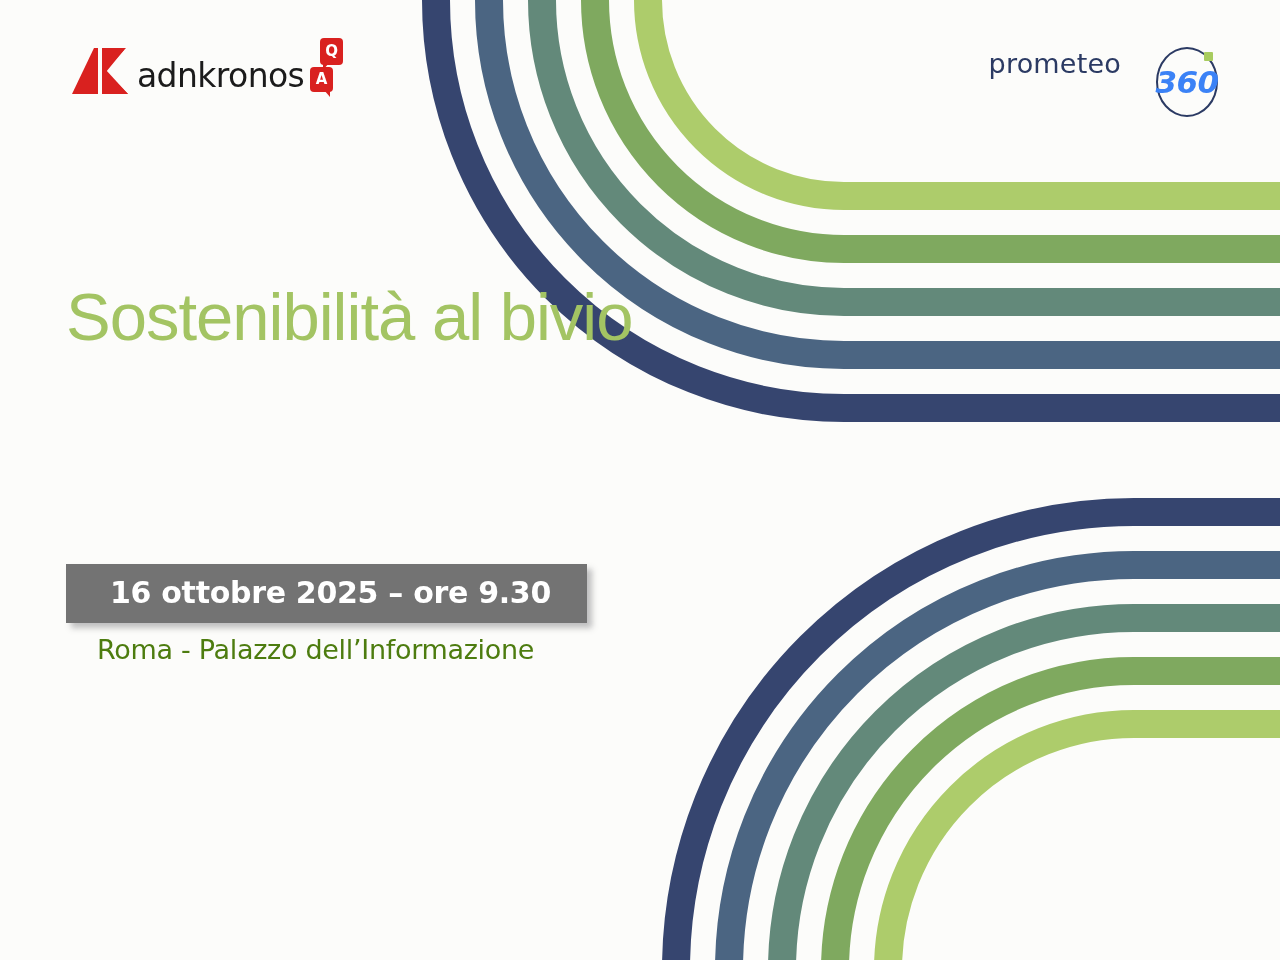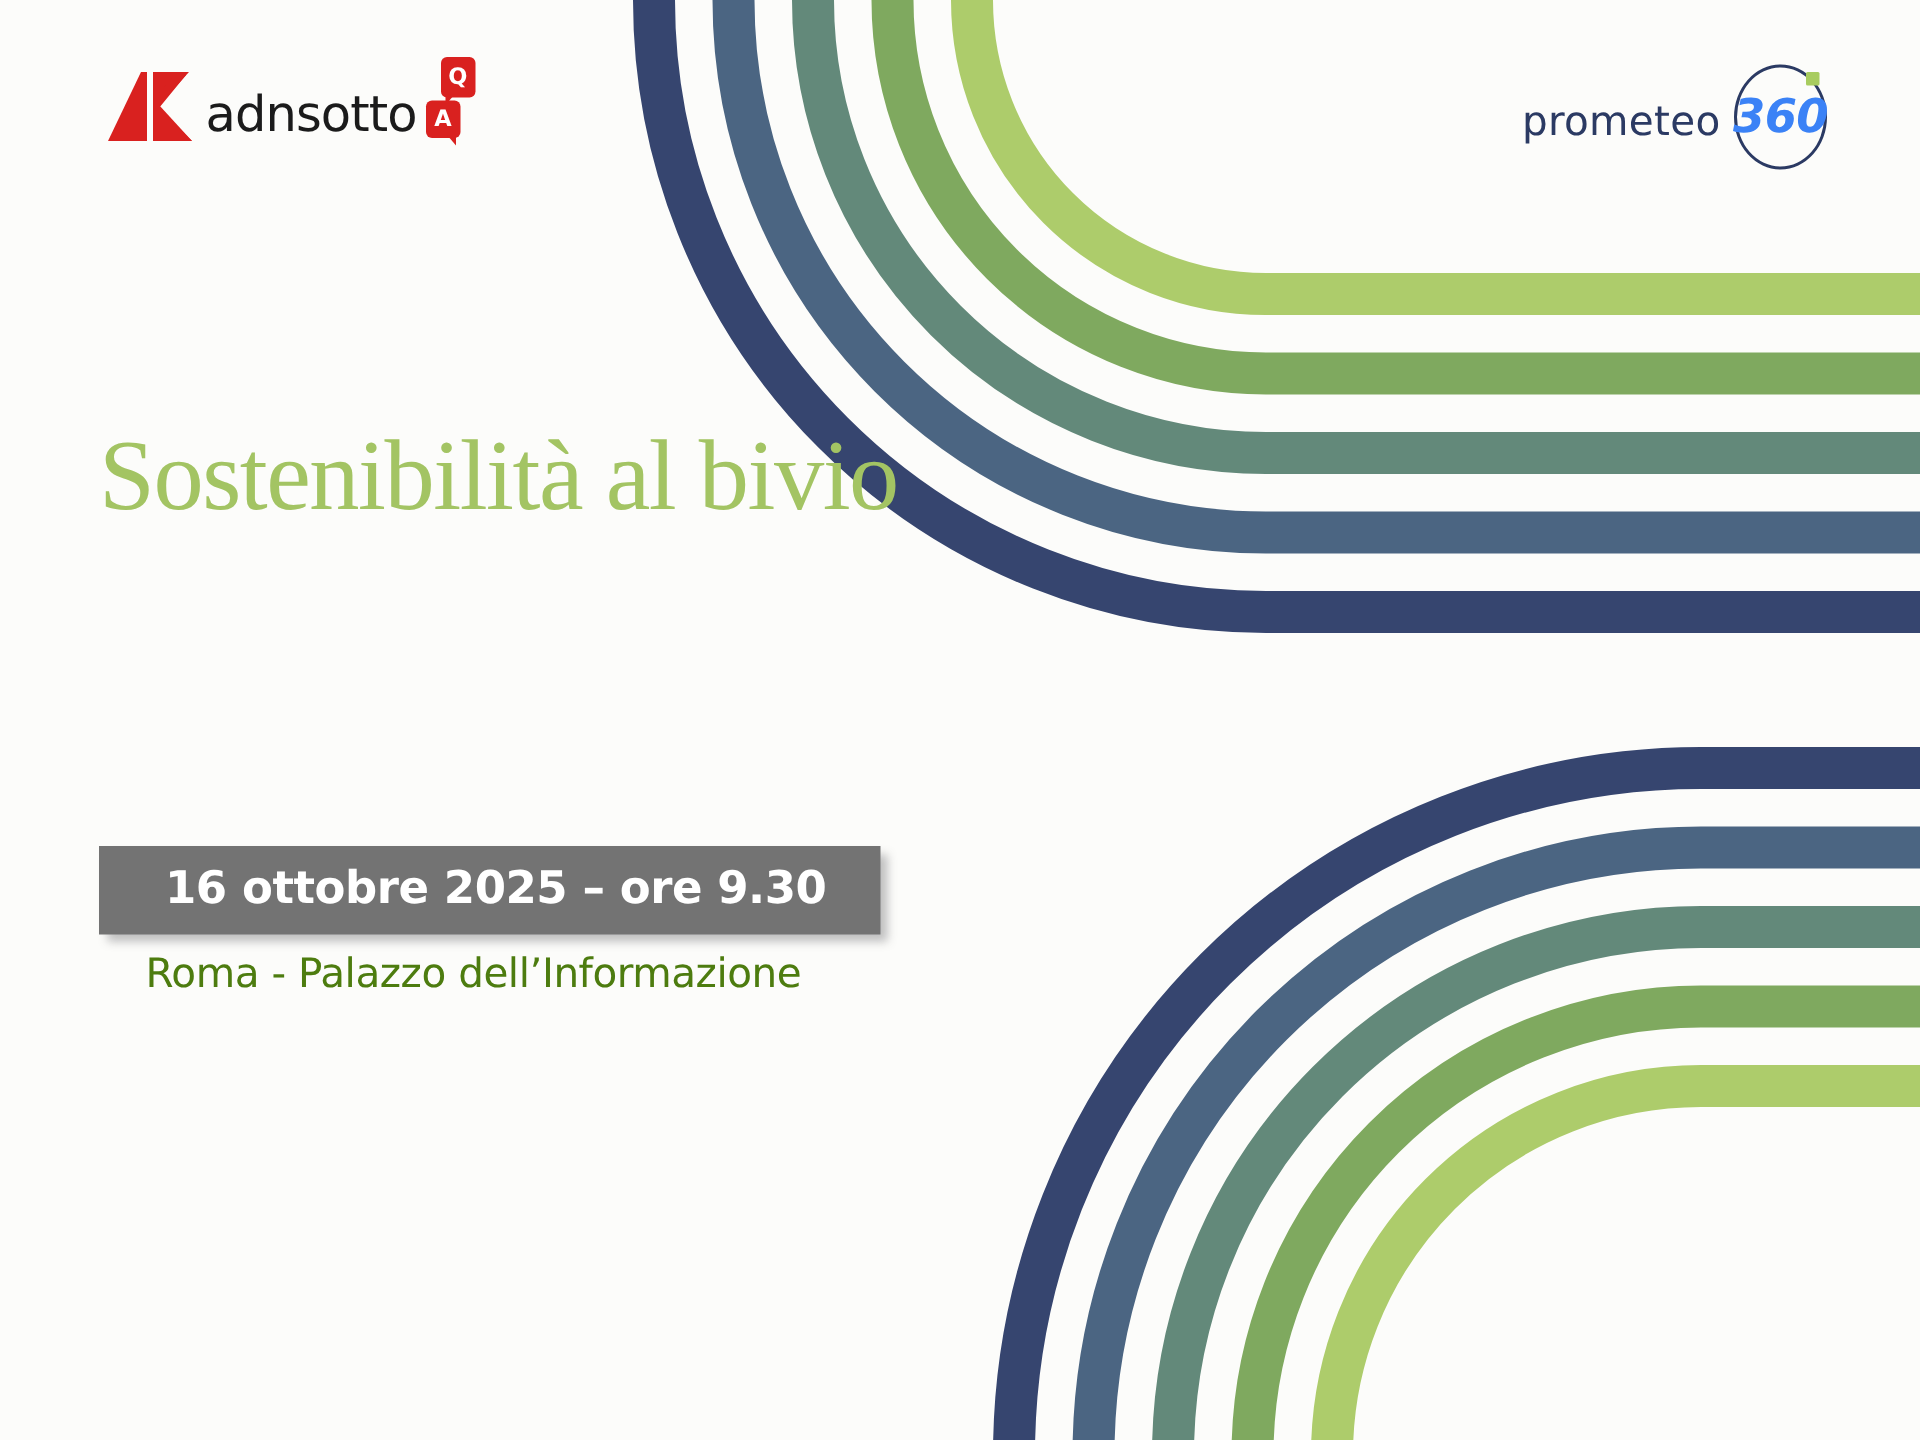--- a/index.html
+++ b/index.html
@@ -93,22 +93,23 @@
     justify-content: center;
     line-height: 1;
   }
 
   
   #prometeo-logo {
     position: absolute;
     right: 62px;
     top: 47px;
     display: flex;
-    align-items: center;
+    align-items: flex-start;
     height: 62px;
+    gap: 26px;
   }
   #prometeo-logo .pm-word {
     font-family: "DejaVu Sans", sans-serif;
     font-size: 27px;
     font-weight: 400;
     letter-spacing: 0.2px;
     color: #2b3a63;
     line-height: 1;
     position: relative;
     top: 3px;
@@ -149,21 +150,21 @@
   }
 
   
   #headline-block {
     position: absolute;
     left: 66px;
     top: 283px;
     width: 640px;
   }
   #event-title {
-    font-family: Liberation Serif, serif;
+    font-family: Liberation Sans, sans-serif;
     font-size: 67px;
     font-weight: 400;
     letter-spacing: -1px;
     color: #a3c463;
     line-height: 1.02;
     margin: 0 0 14px 0;
     white-space: nowrap;
   }
   #event-subtitle {
     font-family: "DejaVu Sans", sans-serif;
@@ -230,21 +231,21 @@
 
   <div id="adnkronos-logo">
     <svg class="ak-mark" width="56" height="46" viewBox="0 0 56 46" xmlns="http://www.w3.org/2000/svg">
       <polygon points="22,0 26,0 26,46 0,46" fill="#d9211f"></polygon>
       <polygon points="30,0 34,0 34,46 56,46 34,24 52,2 46,0" fill="#d9211f"></polygon>
       <polygon points="30,0 30,46 30,46" fill="#d9211f"></polygon>
       <polygon points="30,0 34,0 34,46 30,46" fill="#d9211f"></polygon>
       <polygon points="34,22 56,46 34,46" fill="#d9211f"></polygon>
       <polygon points="34,22 54,0 46,0 34,14" fill="#d9211f"></polygon>
     </svg>
-    <div class="ak-word"><b>adn</b><span class="light">sotto</span></div>
+    <div class="ak-word"><b>adn</b><span class="light">kronos</span></div>
     <div class="ak-bubbles">
       <div class="bubble top">
         <span class="glyph">Q</span>
         <span class="tail"></span>
       </div>
       <div class="bubble bot">
         <span class="glyph">A</span>
         <span class="tail"></span>
       </div>
     </div>

